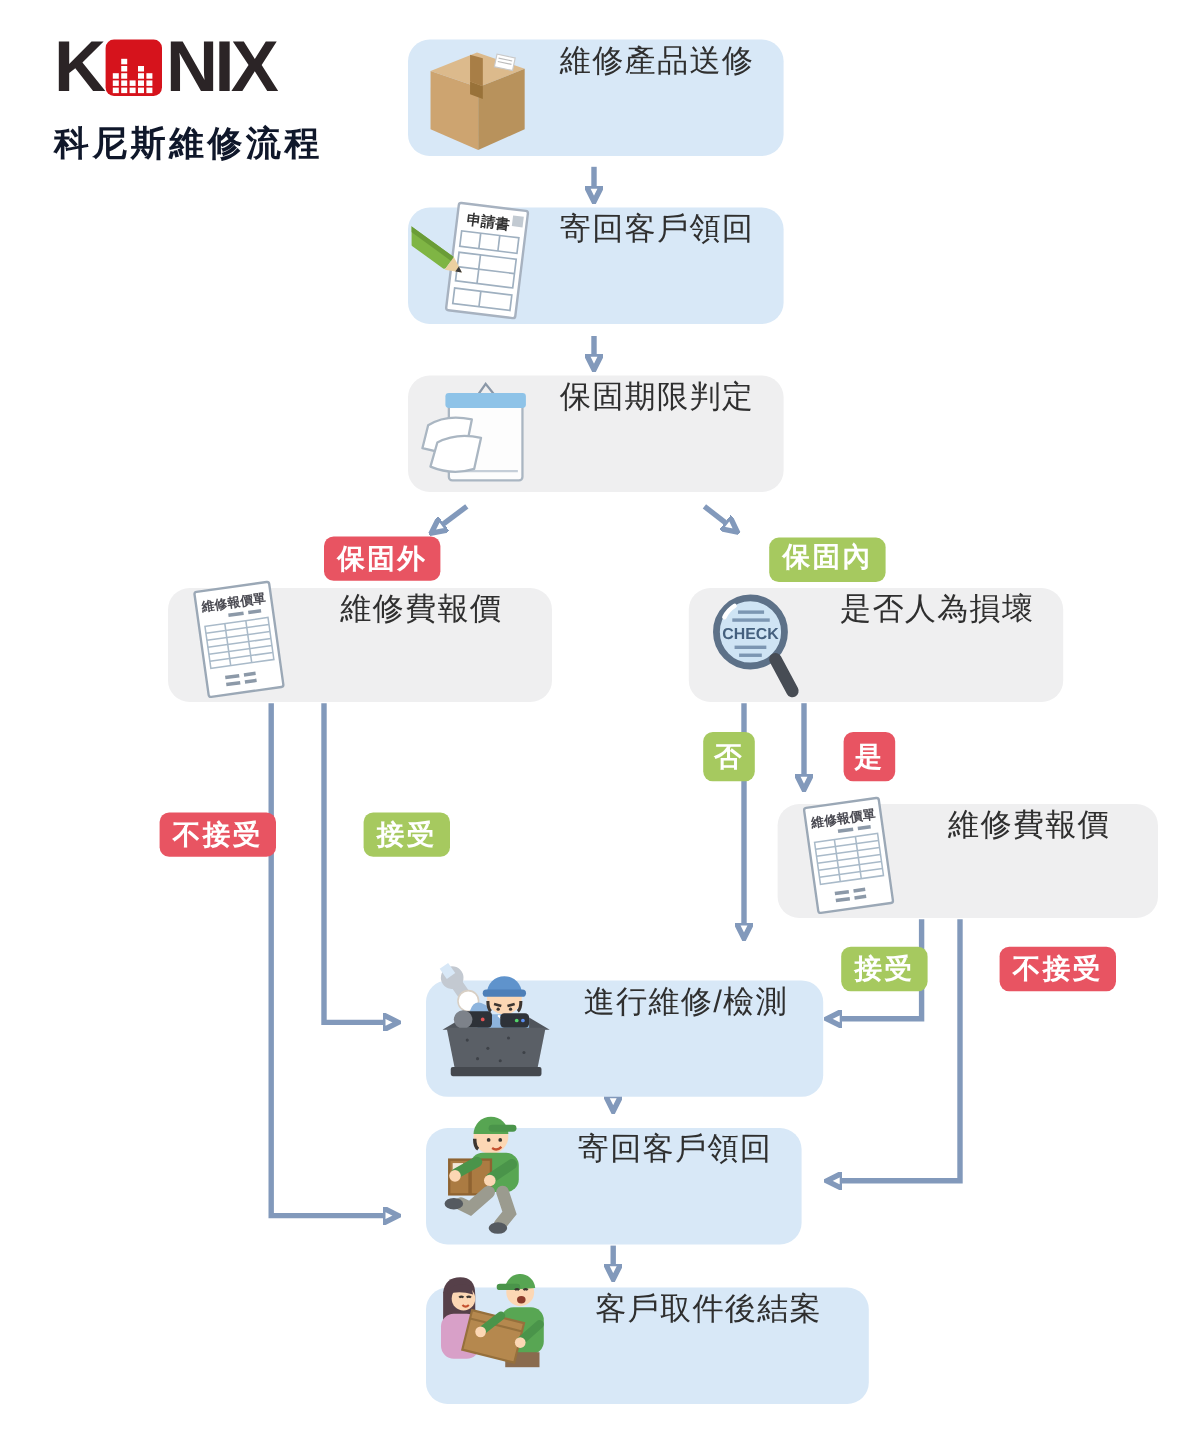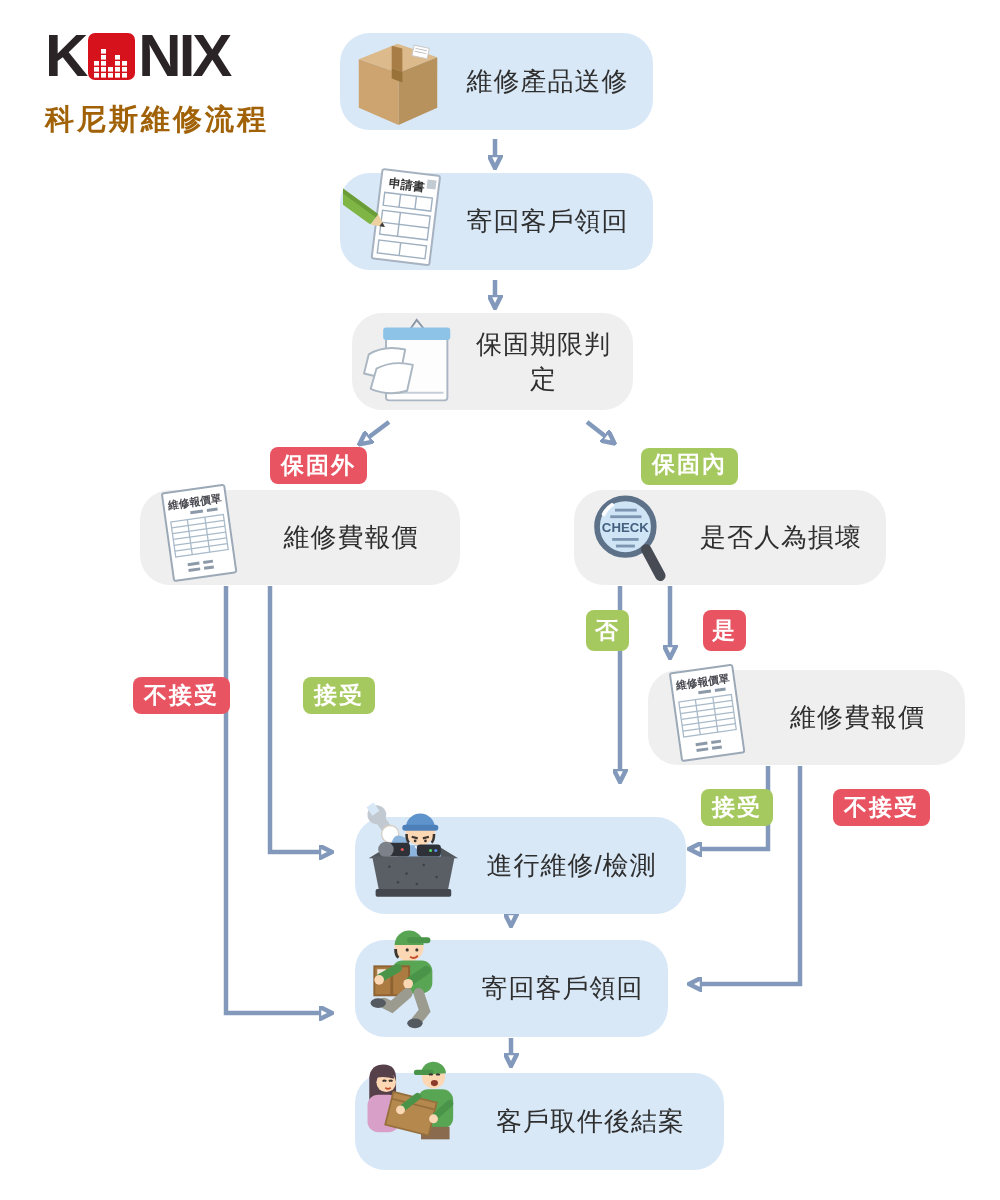--- a/index.html
+++ b/index.html
@@ -5,35 +5,35 @@
   html,body{margin:0;padding:0;background:#fff;}
   .canvas{position:relative;width:1000px;height:1200px;background:#ffffff;
           font-family:"Liberation Sans",sans-serif;overflow:hidden;}
 
   
   .logo{position:absolute;left:45px;top:26px;}
   .brand{display:flex;align-items:center;font-weight:bold;font-size:60px;
          color:#2b2426;letter-spacing:-3px;line-height:1;}
   .brand .eq{width:47px;height:47px;background:#d6131c;border-radius:7px;
              margin:0 3px;display:flex;align-items:flex-end;justify-content:center;}
-  .logo-sub{margin-top:14px;font-size:29px;font-weight:bold;color:#a16207;
+  .logo-sub{margin-top:14px;font-size:29px;font-weight:bold;color:#0f172a;
             letter-spacing:3px;}
 
   
-  .node{position:absolute;display:flex;align-items:center;border-radius:30px;}
+  .node{position:absolute;display:flex;border-radius:18px;}
   .node.blue{background:#d8e8f7;}
   .node.gray{background:#efeff0;}
   .node .label{flex:1;text-align:center;font-size:26px;color:#2f2f2f;
                font-weight:500;letter-spacing:1px;padding-right:14px;}
   .icon-wrap{width:116px;display:flex;justify-content:center;align-items:center;
              overflow:visible;flex:none;}
 
   #node-send       {left:340px;top:33px;  width:313px;height:97px;}
   #node-form       {left:340px;top:173px; width:313px;height:97px;}
-  #node-warranty   {left:340px;top:313px; width:281px;height:97px;margin-left:12px;}
+  #node-warranty   {left:340px;top:313px; width:313px;height:97px;}
   #node-quote-left {left:140px;top:490px; width:320px;height:95px;}
   #node-check      {left:574px;top:490px; width:312px;height:95px;}
   #node-quote-right{left:648px;top:670px; width:317px;height:95px;}
   #node-repair     {left:355px;top:817px; width:331px;height:97px;}
   #node-return     {left:355px;top:940px; width:313px;height:97px;}
   #node-close      {left:355px;top:1073px;width:369px;height:97px;}
 
   .pop-top-lg{margin-top:-26px;}   
   .pop-top-sm{margin-top:-12px;}
 

